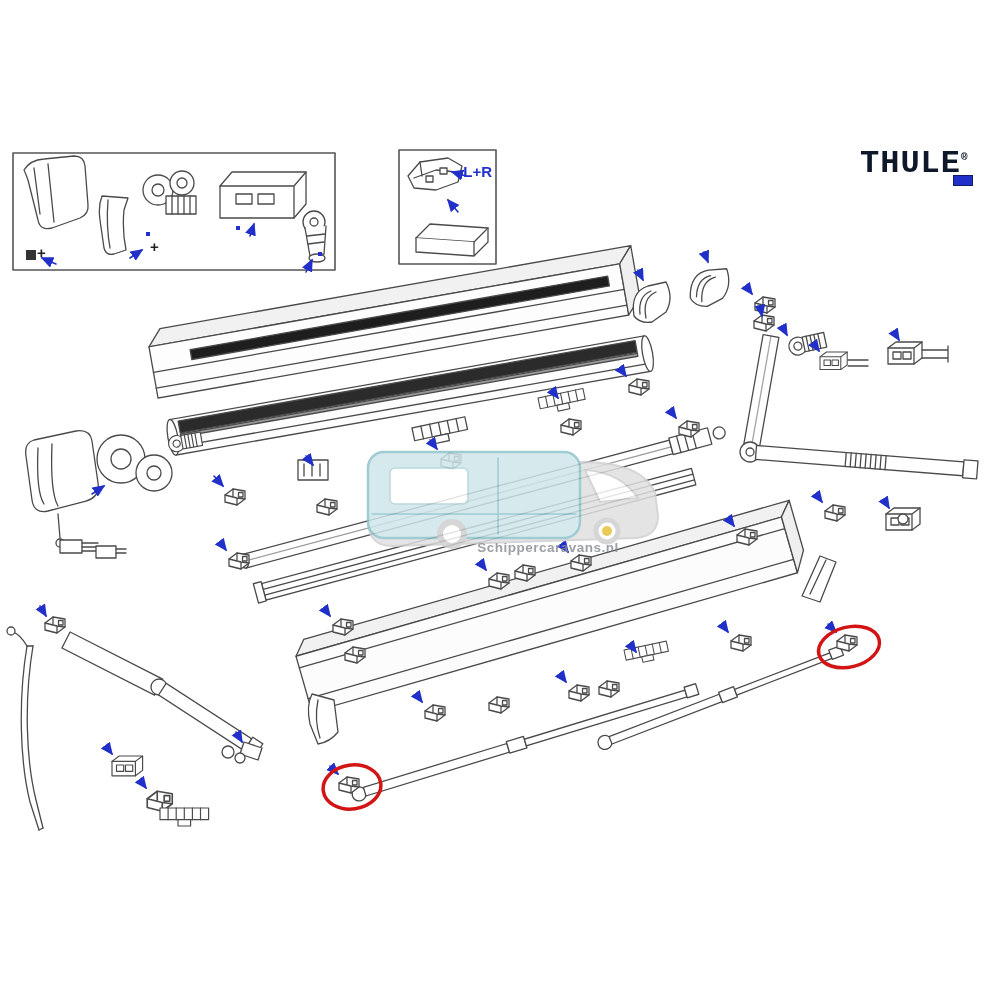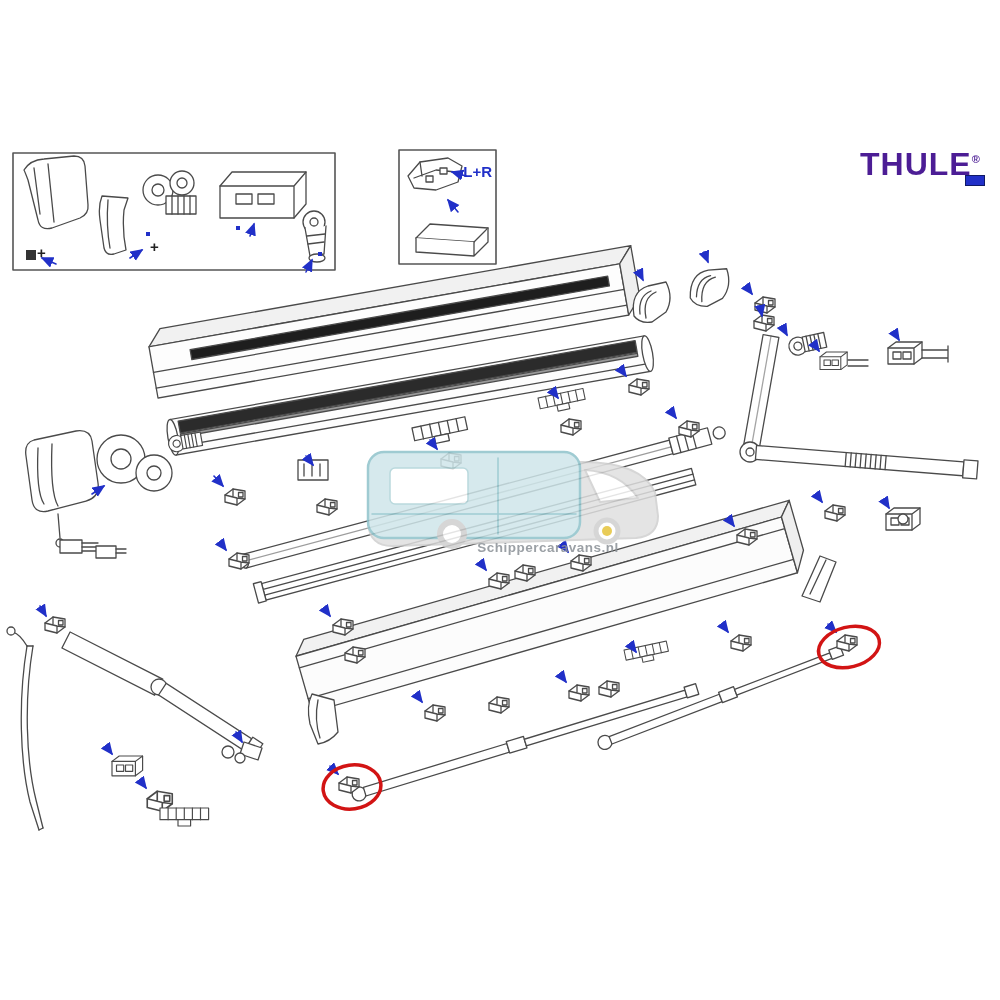--- a/index.html
+++ b/index.html
@@ -1,20 +1,20 @@
 <!DOCTYPE html>
 <html><head>
 <meta charset="utf-8">
 <style>
   html,body{margin:0;padding:0;background:#fff;}
   #stage{position:relative;width:1000px;height:1000px;background:#fff;overflow:hidden;
          font-family:"Liberation Sans",sans-serif;}
   #stage svg{position:absolute;left:0;top:0;}
-  .logo{position:absolute;left:860px;top:148px;color:#4c1d95;
-        font-family:Liberation Sans, sans-serif;font-weight:900;font-size:32px;
+  .logo{position:absolute;left:860px;top:148px;color:#0f172a;
+        font-family:Liberation Mono, monospace;font-weight:900;font-size:32px;
         letter-spacing:1px;line-height:1;}
   .logo .mark{font-size:11px;vertical-align:super;font-weight:700;}
   .logo-bar{position:absolute;right:-4px;bottom:-6px;width:18px;height:9px;
             background:#2130c8;border:1px solid #101a66;
             box-shadow:inset 0 3px 0 #fff0, inset 0 -3px 0 #fff0;}
   svg text{font-family:"Liberation Sans",sans-serif;}
 </style>
 </head>
 <body>
 

